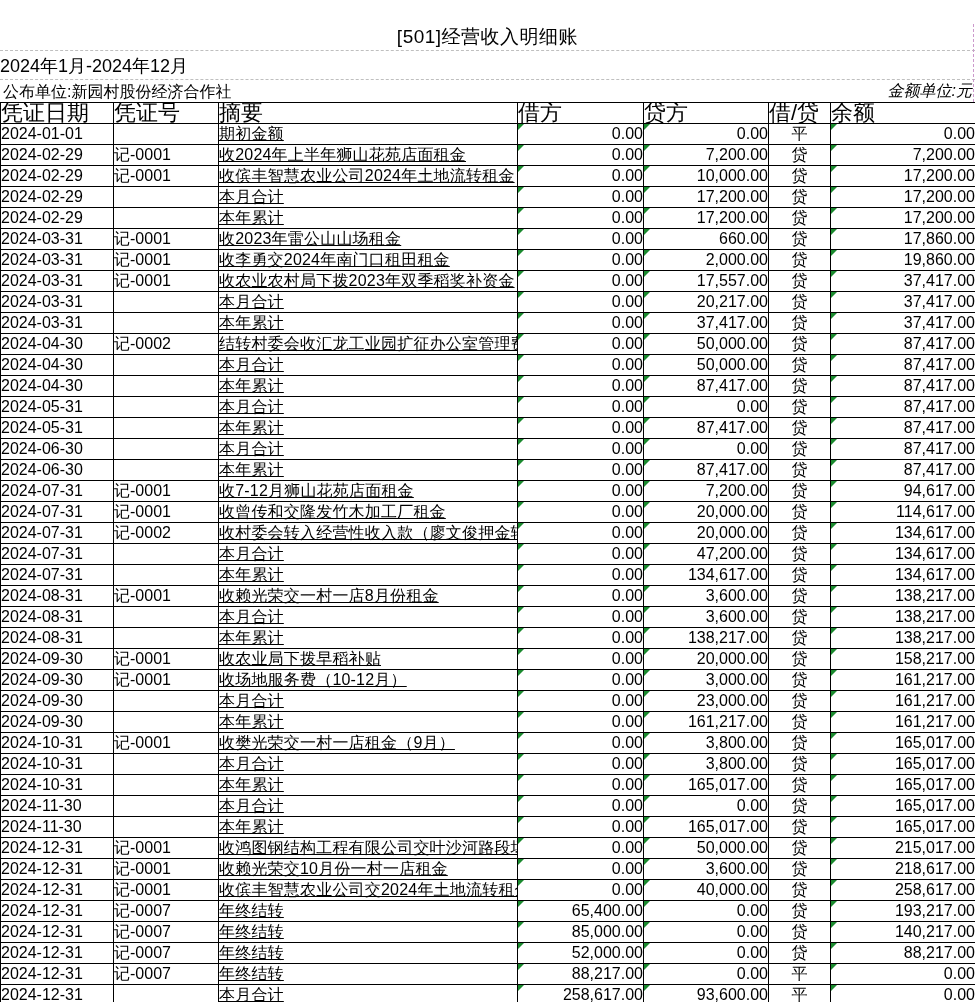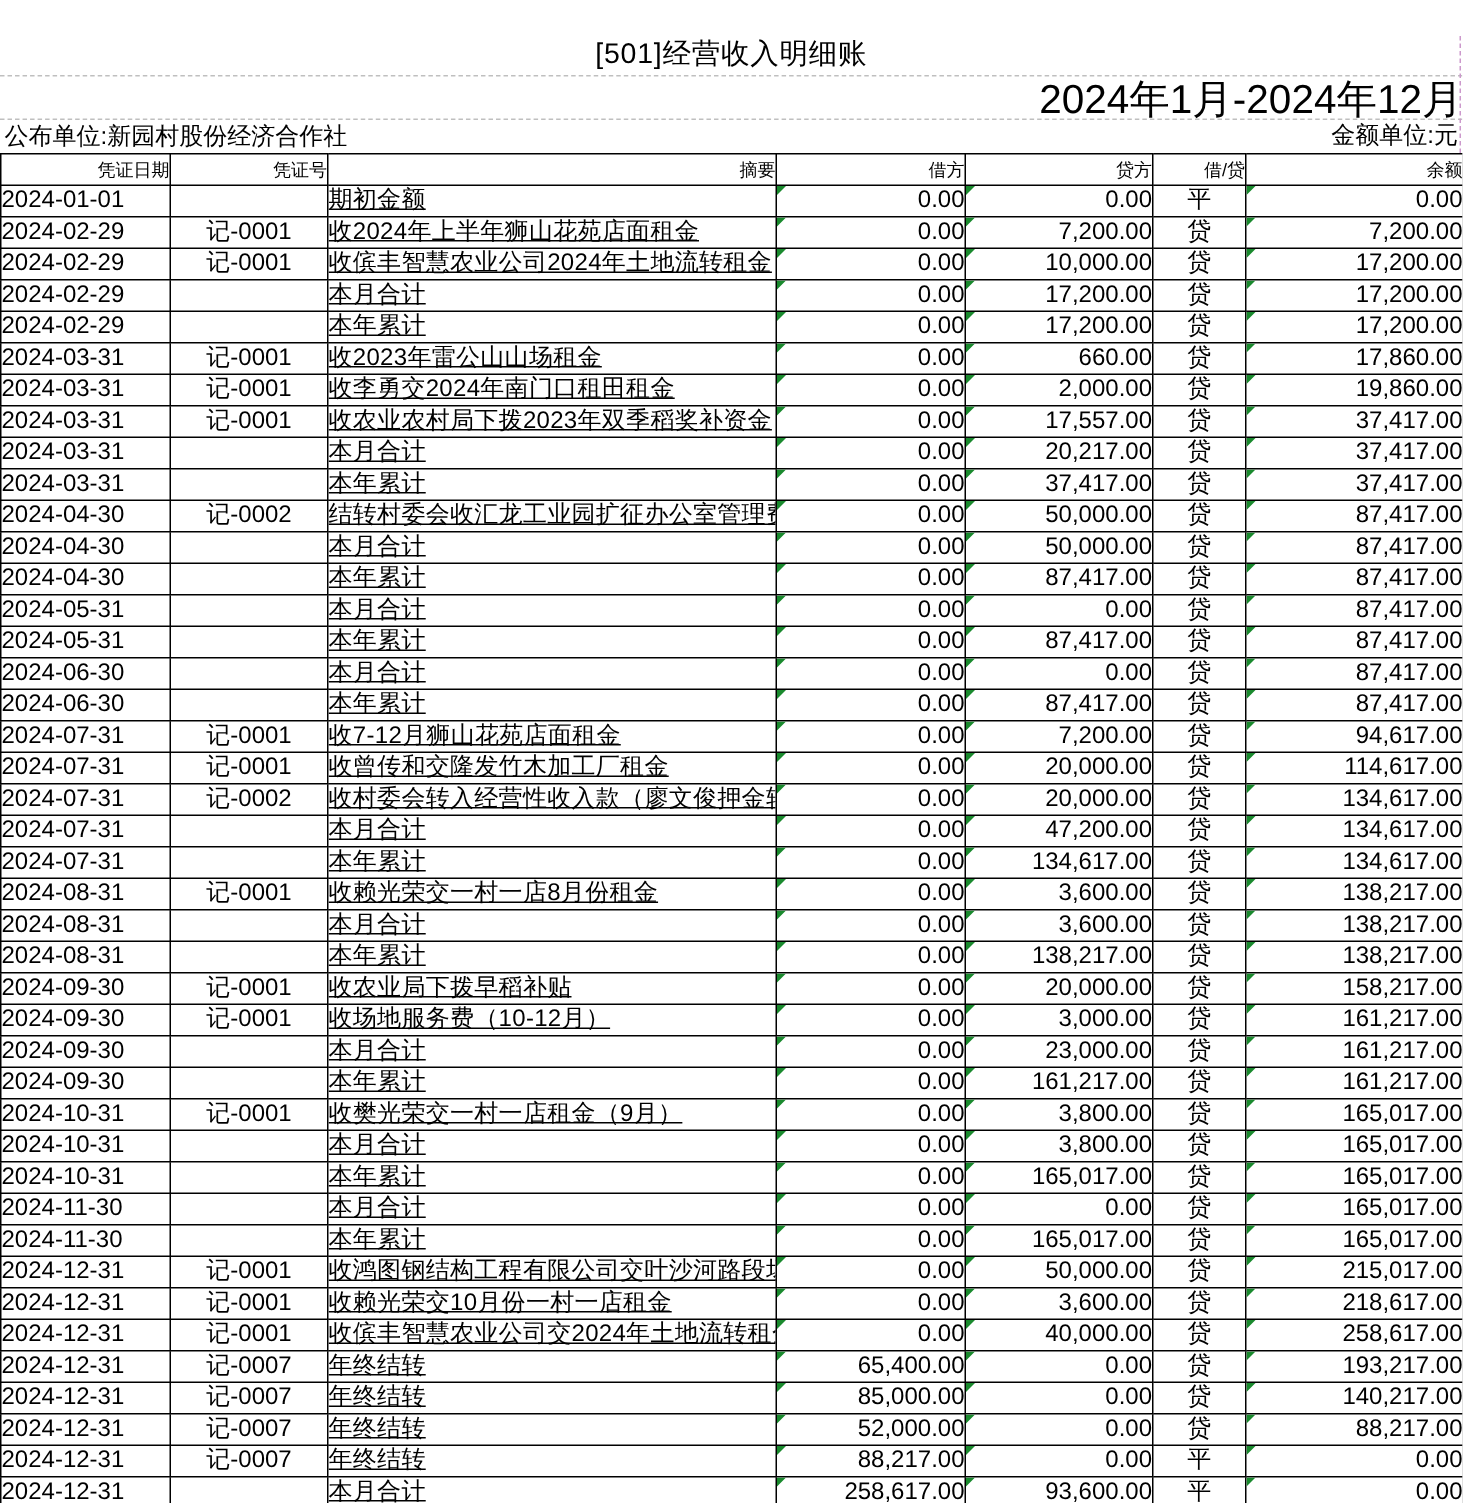--- a/index.html
+++ b/index.html
@@ -2,36 +2,36 @@
 <html><head>
 <meta charset="utf-8">
 <style>
   html,body{margin:0;padding:0;background:#fff;}
   body{font-family:"Liberation Sans","DejaVu Sans",sans-serif;color:#000;}
   .page{position:relative;width:975px;height:1002px;overflow:hidden;background:#fff;margin-top:24px;}
 
   
   .title1{height:26px;line-height:26px;text-align:center;font-size:19px;
           border-bottom:1px dashed #bfbfbf;letter-spacing:0.5px;}
-  .title2{height:28px;line-height:30px;text-align:right;font-size:27px;
+  .title2{height:28px;line-height:30px;text-align:left;font-size:18px;
           border-bottom:1px dashed #bfbfbf;}
   .unitrow{height:22px;line-height:22px;font-size:16px;position:relative;}
   .unitrow .left{position:absolute;left:3px;top:1px;}
-  .unitrow .right{position:absolute;right:3px;top:0;}
+  .unitrow .right{position:absolute;right:3px;top:0;font-style:italic;}
   .pagebreak-edge{position:absolute;top:0;right:1px;height:78px;width:0;
           border-left:1px dashed #cc99cc;}
 
   
   table.ledger{border-collapse:collapse;table-layout:fixed;width:975px;font-size:16px;}
   table.ledger td,table.ledger th{border:1px solid #000;height:20px;line-height:20px;
           padding:0;overflow:hidden;white-space:nowrap;font-weight:normal;
           position:relative;vertical-align:middle;}
-  th{text-align:right;font-size:12px;}
+  th{text-align:left;font-size:22px;}
   td.c-date{text-align:left;}
-  td.c-voucher{text-align:center;}
+  td.c-voucher{text-align:left;}
   td.c-summary{text-align:left;padding-left:2px;letter-spacing:0.2px;text-decoration:underline;}
   td.c-num{text-align:right;padding-right:3px;}
   td.c-dir{text-align:center;}
 
   .flag{position:absolute;top:0;left:0;width:0;height:0;
         border-top:6px solid #1a8a2e;border-right:6px solid transparent;}
 </style>
 </head>
 <body>
 

